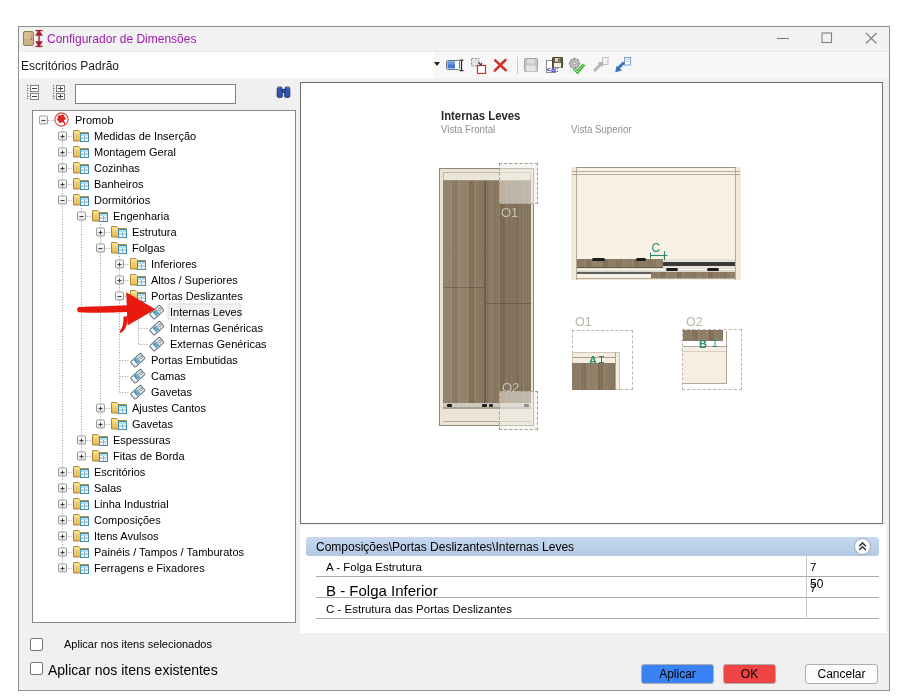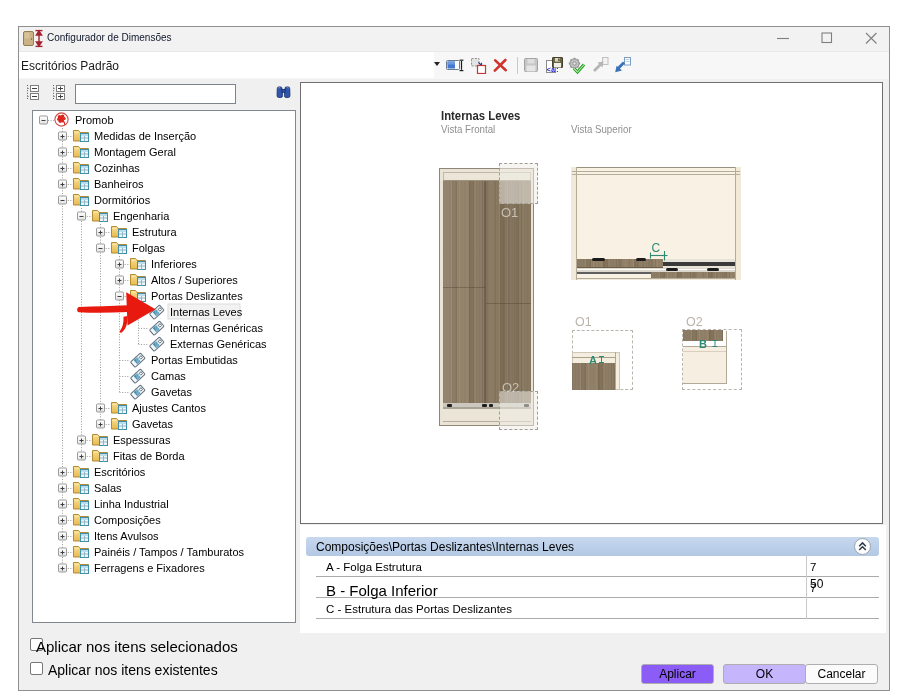--- a/index.html
+++ b/index.html
@@ -22,21 +22,21 @@
  <rect x="1.5" y="3.5" width="5" height="6" fill="#dcc79f" opacity="0.8"></rect>
  <circle cx="8.5" cy="10" r="0.7" fill="#6d5a38"></circle>
  <g stroke="#a32430" stroke-width="1.4" fill="#a32430">
  <line x1="16" y1="3.2" x2="16" y2="15.8"></line>
  <line x1="12.5" y1="1.6" x2="19.5" y2="1.6"></line>
  <line x1="12.5" y1="17.4" x2="19.5" y2="17.4"></line>
  <path d="M16,2 L13.4,6 L18.6,6 Z"></path>
  <path d="M16,17 L13.4,13 L18.6,13 Z"></path>
  </g>
 </svg>
-<div class="a" style="left:47px;top:32px;font-size:10px;color:#0f172a">Configurador de Dimensões</div>
+<div class="a" style="left:47px;top:32px;font-size:12px;color:#a21caf">Configurador de Dimensões</div>
 <svg class="a" style="left:770px;top:30px" width="112" height="17" viewBox="0 0 112 17" fill="none" stroke="#7f7f7f" stroke-width="1.1">
  <line x1="7" y1="8.5" x2="19" y2="8.5"></line>
  <rect x="52" y="3" width="9.5" height="9.5"></rect>
  <path d="M96,3 L106.5,13.5 M106.5,3 L96,13.5"></path>
 </svg>
 
 <div class="a" style="left:19px;top:52px;width:870px;height:27px;background:#f7f7f7"></div>
 <div class="a" style="left:19px;top:52px;width:415px;height:26px;background:#fff"></div>
 <div class="a" style="left:21px;top:59px;font-size:12px;color:#1a1a1a">Escritórios Padrão</div>
 <div class="a" style="left:434px;top:62px;width:0;height:0;border-left:3.5px solid transparent;border-right:3.5px solid transparent;border-top:4.5px solid #222"></div>
@@ -448,19 +448,19 @@
 <div class="a" style="left:316px;top:598px;width:563px;height:21px;border-bottom:1px solid #ababab"></div>
 <div class="a" style="left:806px;top:556px;width:1px;height:63px;background:#c9c9c9"></div>
 <div class="a" style="left:326px;top:561px;font-size:11.5px;color:#000">A - Folga Estrutura</div>
 <div class="a" style="left:326px;top:582px;font-size:15px;color:#000">B - Folga Inferior</div>
 <div class="a" style="left:326px;top:603px;font-size:11.5px;color:#000">C - Estrutura das Portas Deslizantes</div>
 <div class="a" style="left:810px;top:561px;font-size:11.5px;color:#000">7</div>
 <div class="a" style="left:810px;top:582px;font-size:11.5px;color:#000">7</div>
 <div class="a" style="left:810px;top:577px;font-size:12px;color:#000">50</div>
 
 <div class="a" style="left:30px;top:638px;width:13px;height:13px;background:#fff;border:1px solid #777;border-radius:2px"></div>
-<div class="a" style="left:36px;top:638px;font-size:15px;color:#000">Aplicar nos itens selecionados</div>
+<div class="a" style="left:64px;top:638px;font-size:11px;color:#000">Aplicar nos itens selecionados</div>
 <div class="a" style="left:30px;top:662px;width:13px;height:13px;background:#fff;border:1px solid #777;border-radius:2px"></div>
 <div class="a" style="left:48px;top:662px;font-size:14px;color:#000">Aplicar nos itens existentes</div>
 
-<div class="a" style="left:641px;top:664px;width:73px;height:20px;background:#8b5cf6;border:1px solid #aeaeae;border-radius:3px;font-size:12px;color:#000;text-align:center;line-height:18px">Aplicar</div>
-<div class="a" style="left:723px;top:664px;width:83px;height:20px;background:#c4b5fd;border:1px solid #aeaeae;border-radius:3px;font-size:12px;color:#000;text-align:center;line-height:18px">OK</div>
+<div class="a" style="left:641px;top:664px;width:73px;height:20px;background:#3b82f6;border:1px solid #aeaeae;border-radius:3px;font-size:12px;color:#000;text-align:center;line-height:18px">Aplicar</div>
+<div class="a" style="left:723px;top:664px;width:53px;height:20px;background:#ef4444;border:1px solid #aeaeae;border-radius:3px;font-size:12px;color:#000;text-align:center;line-height:18px">OK</div>
 <div class="a" style="left:805px;top:664px;width:73px;height:20px;background:#fbfbfb;border:1px solid #aeaeae;border-radius:3px;font-size:12px;color:#000;text-align:center;line-height:18px">Cancelar</div>
 
 </body></html>

